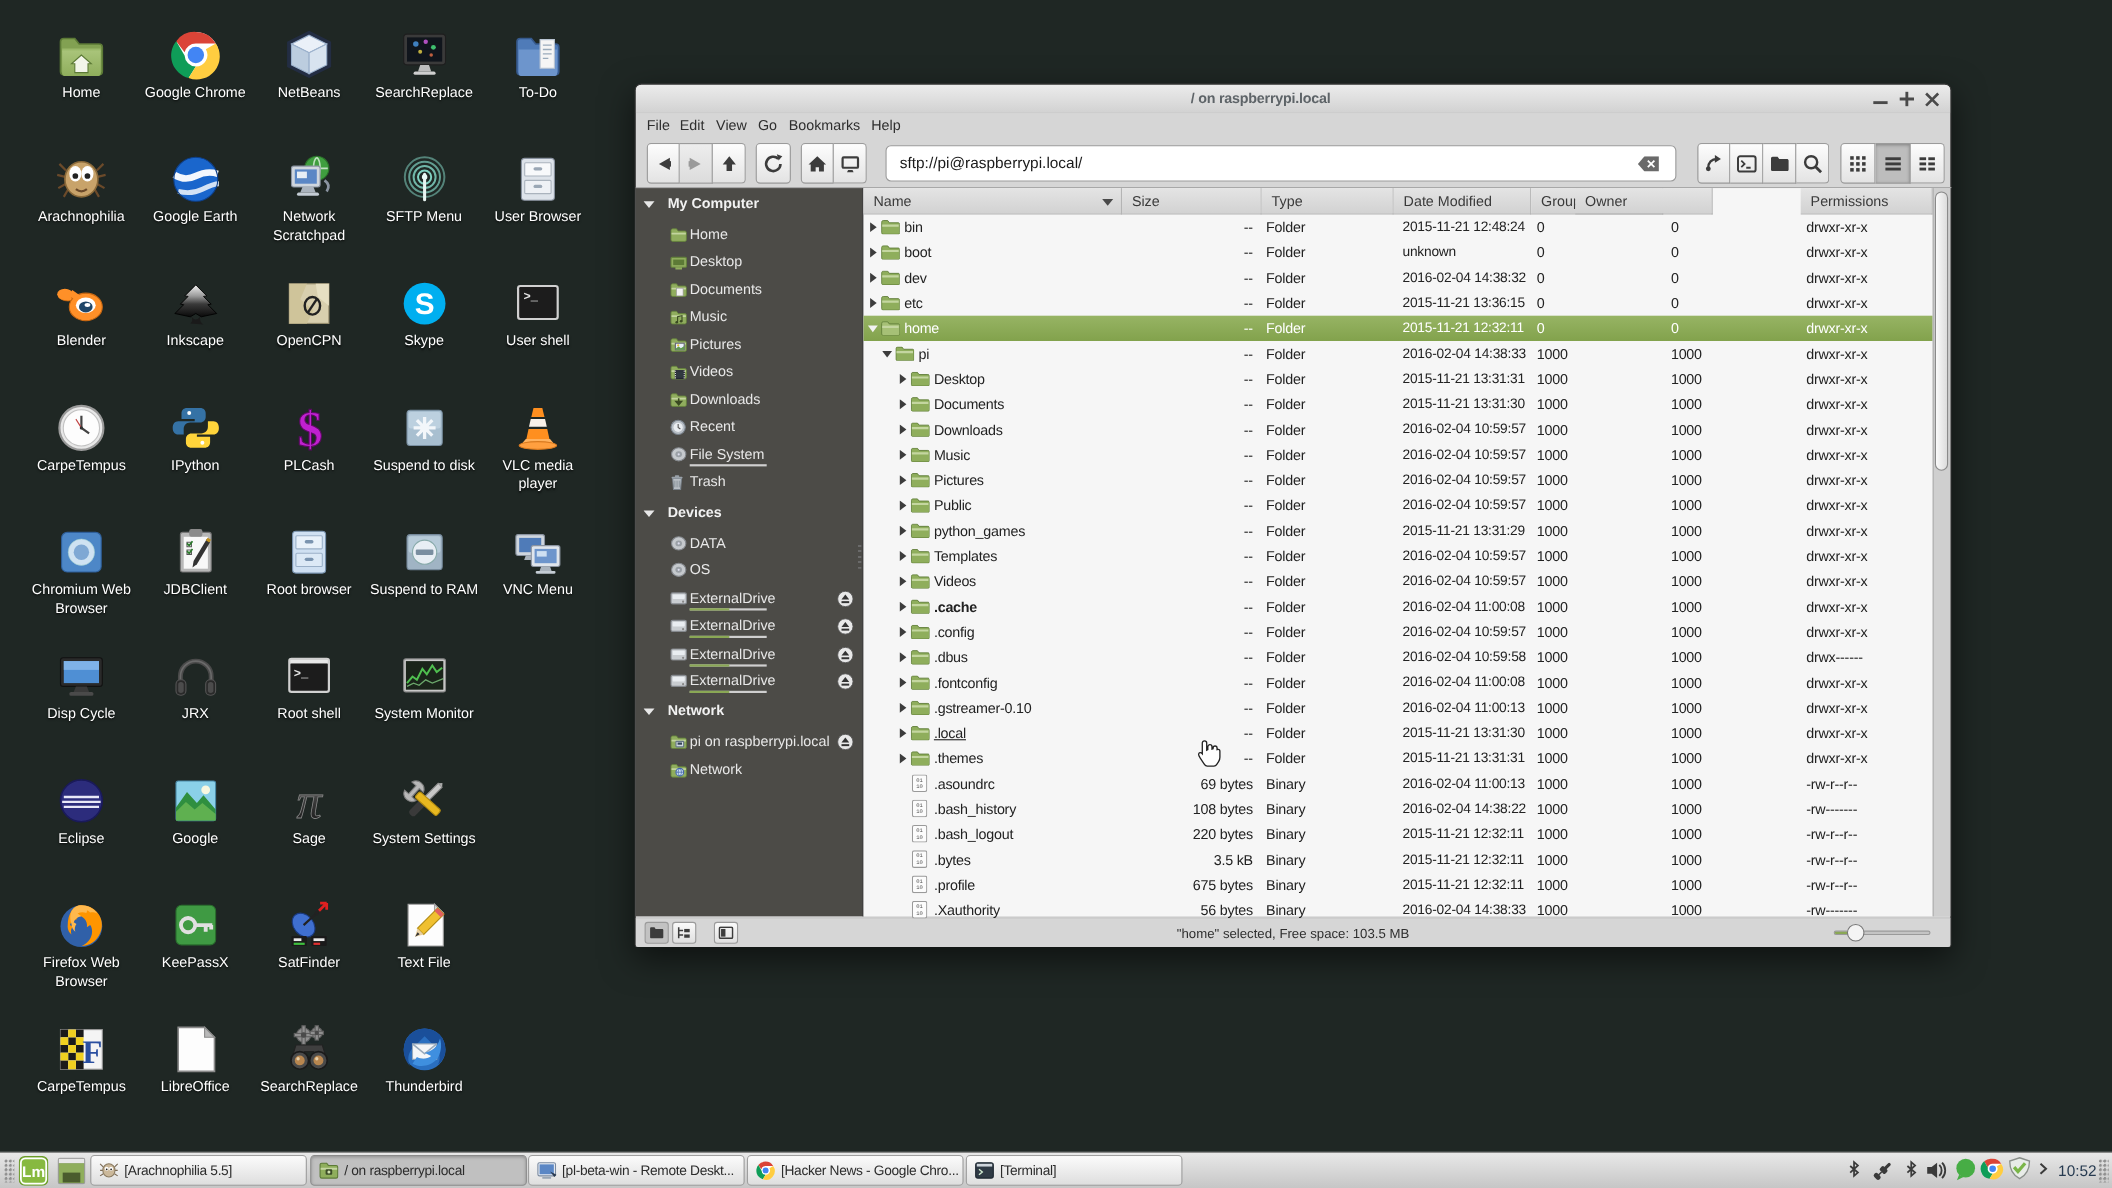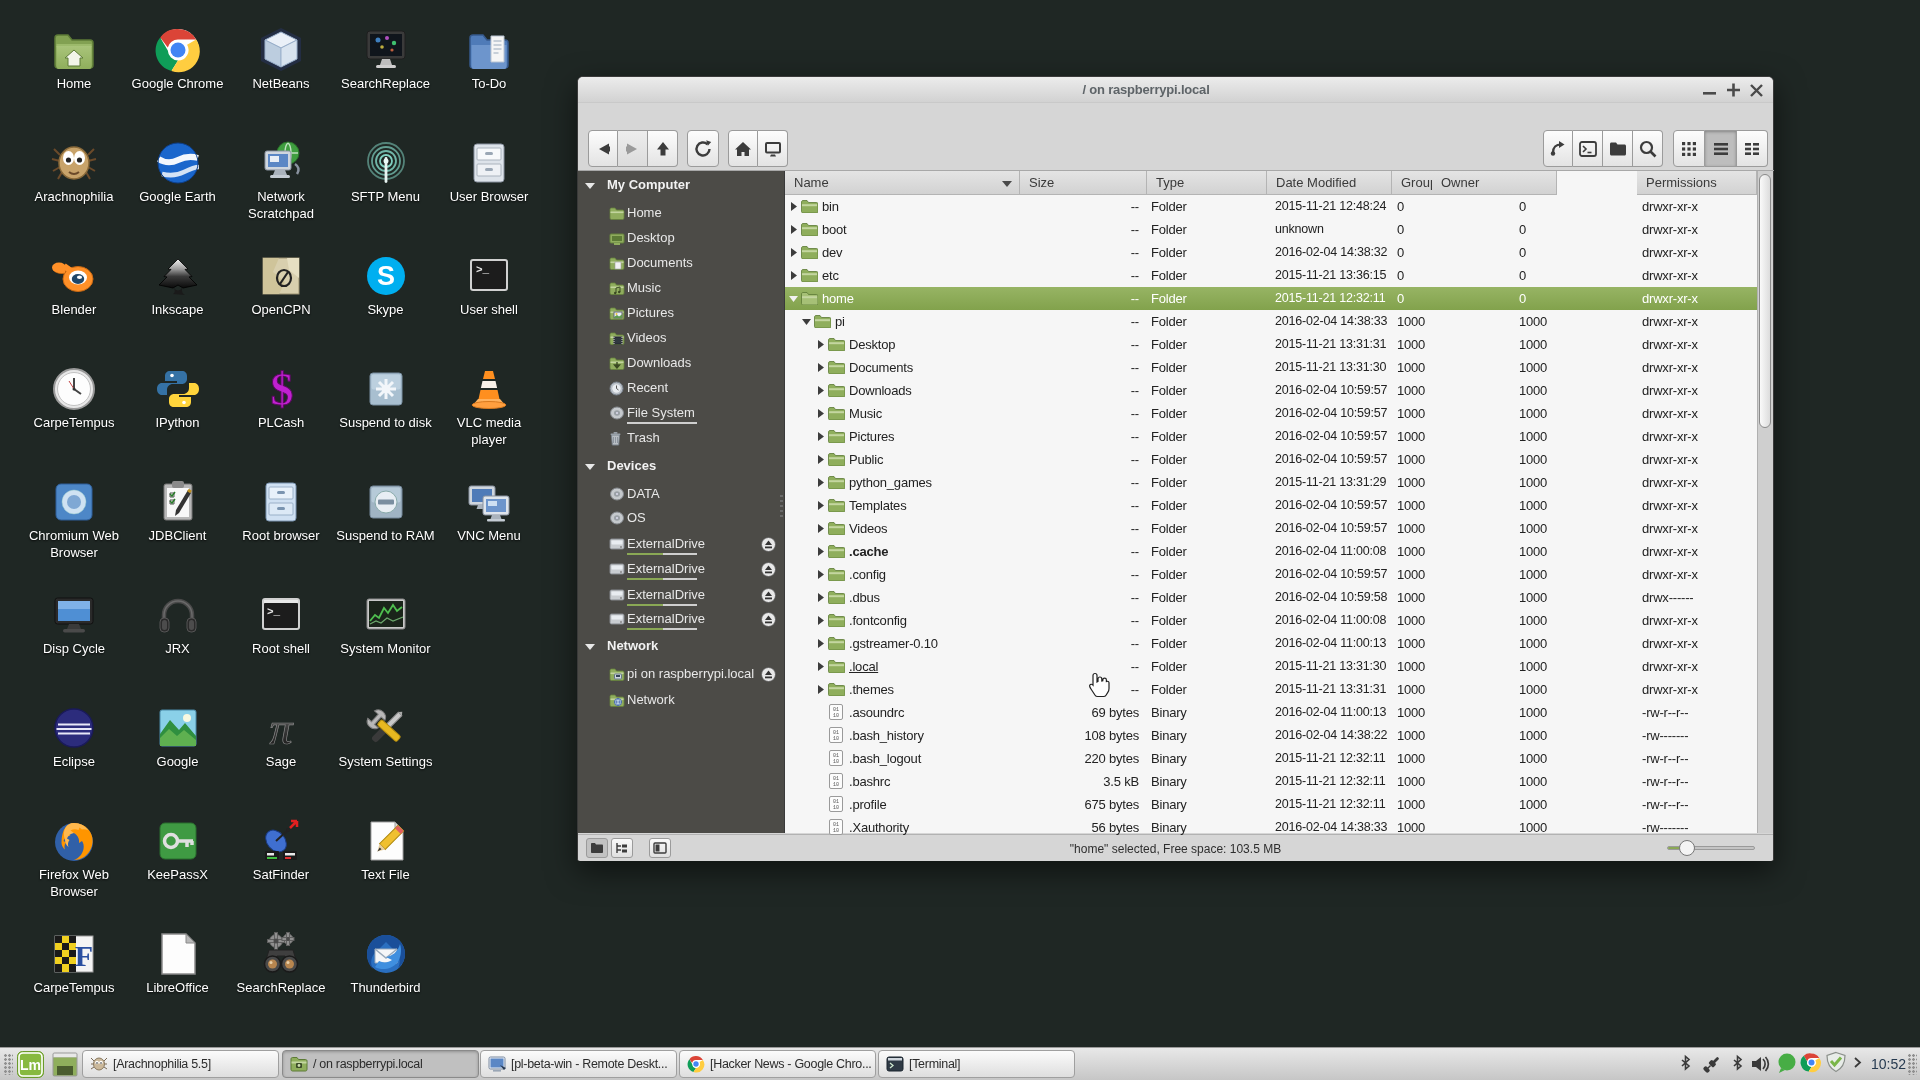--- a/index.html
+++ b/index.html
@@ -541,20 +541,28 @@
   </div>
 <div id="win">
 <div id="titlebar">
       <span id="title">/ on raspberrypi.local</span>
       <svg id="wbtns" width="70" height="14" viewBox="0 0 70 14">
         <rect x="6" y="9" width="13" height="2.6" fill="#4a4a4a"></rect>
         <path d="M30 7h13M36.5 0.5v13" stroke="#4a4a4a" stroke-width="2.6"></path>
         <path d="M54 2l11 11M65 2l-11 11" stroke="#4a4a4a" stroke-width="2.4"></path>
       </svg>
     </div>
+<div id="menubar">
+<span class="menu" style="left:10px">File</span>
+<span class="menu" style="left:40px">Edit</span>
+<span class="menu" style="left:73px">View</span>
+<span class="menu" style="left:111px">Go</span>
+<span class="menu" style="left:139px">Bookmarks</span>
+<span class="menu" style="left:214px">Help</span>
+</div>
 <div id="toolbar">
 <div class="tbtn grpl" style="left:10px;top:2px;width:30px;height:37px">
         <svg width="20" height="20" viewBox="0 0 20 20">
           <path d="M16 4.5v11L6 10z" fill="#3c3c3c"></path>
           <rect x="14.5" y="7.5" width="2.5" height="5" fill="#3c3c3c"></rect>
         </svg>
       </div>
 <div class="tbtn grpm dis" style="left:40px;top:2px;width:30px;height:37px">
         <svg width="20" height="20" viewBox="0 0 20 20">
           <path d="M4 4.5v11l10-5.5z" fill="#9a9a9a"></path>
@@ -576,20 +584,24 @@
         <svg width="20" height="20" viewBox="0 0 20 20">
           <path d="M10 3l8 7.5h-2v6.5h-4.5v-4h-3v4H4v-6.5H2z" fill="#3c3c3c"></path>
         </svg>
       </div>
 <div class="tbtn grpr" style="left:180px;top:2px;width:30px;height:37px">
         <svg width="20" height="20" viewBox="0 0 20 20">
           <rect x="3" y="4" width="14" height="9.5" rx="1" fill="none" stroke="#3c3c3c" stroke-width="2"></rect>
           <path d="M8 15.5h4l1 2h-6z" fill="#3c3c3c"></path>
         </svg>
       </div>
+<div id="addr">sftp://pi@raspberrypi.local/<svg id="clearx" width="20" height="14" viewBox="0 0 20 14">
+          <path d="M6 0h13v14H6L0 7z" fill="#6a6a6a"></path>
+          <path d="M9 4l6 6M15 4l-6 6" stroke="#fff" stroke-width="1.6"></path>
+        </svg></div>
 <div class="tbtn grpl" style="left:965px;top:2px;width:30px;height:37px">
         <svg width="20" height="20" viewBox="0 0 20 20">
           <circle cx="5" cy="14.5" r="2.2" fill="#3c3c3c"></circle>
           <path d="M5 13.5c0-5 3-8 8-8" stroke="#3c3c3c" stroke-width="2.2" fill="none"></path>
           <path d="M11 2l5.5 3.5-5.5 3.5z" fill="#3c3c3c"></path>
         </svg>
       </div>
 <div class="tbtn grpm" style="left:995px;top:2px;width:30px;height:37px">
         <svg width="20" height="20" viewBox="0 0 20 20">
           <rect x="2" y="3" width="16" height="14" rx="2" fill="none" stroke="#3c3c3c" stroke-width="1.8"></rect>
@@ -1237,21 +1249,21 @@
     <span class="ct" style="left:612px">1000</span>
     <span class="ct" style="left:734px">1000</span>
     <span class="ct" style="left:857px">-rw-r--r--</span>
   </div>
 <div class="frow" style="top:770px">
     <svg style="position:absolute;left:44px;top:3px" width="14" height="16" viewBox="0 0 14 16">
       <rect x="0.5" y="0.5" width="13" height="15" rx="1.5" fill="#fcfcfc" stroke="#9a9a9a"></rect>
       <text x="7" y="6.5" font-size="5" font-family="Liberation Mono" fill="#555" text-anchor="middle">01</text>
       <text x="7" y="12.5" font-size="5" font-family="Liberation Mono" fill="#555" text-anchor="middle">10</text>
     </svg>
-    <span class="ct" style="left:64px;">.bashrc</span>
+    <span class="ct" style="left:64px;">.bytes</span>
     <span class="ct szr" style="right:618px">3.5 kB</span>
     <span class="ct" style="left:366px">Binary</span>
     <span class="ct" style="left:490px;width:117px;overflow:hidden;font-size:12.5px;top:4px">2015-11-21 12:32:11</span>
     <span class="ct" style="left:612px">1000</span>
     <span class="ct" style="left:734px">1000</span>
     <span class="ct" style="left:857px">-rw-r--r--</span>
   </div>
 <div class="frow" style="top:793px">
     <svg style="position:absolute;left:44px;top:3px" width="14" height="16" viewBox="0 0 14 16">
       <rect x="0.5" y="0.5" width="13" height="15" rx="1.5" fill="#fcfcfc" stroke="#9a9a9a"></rect>

